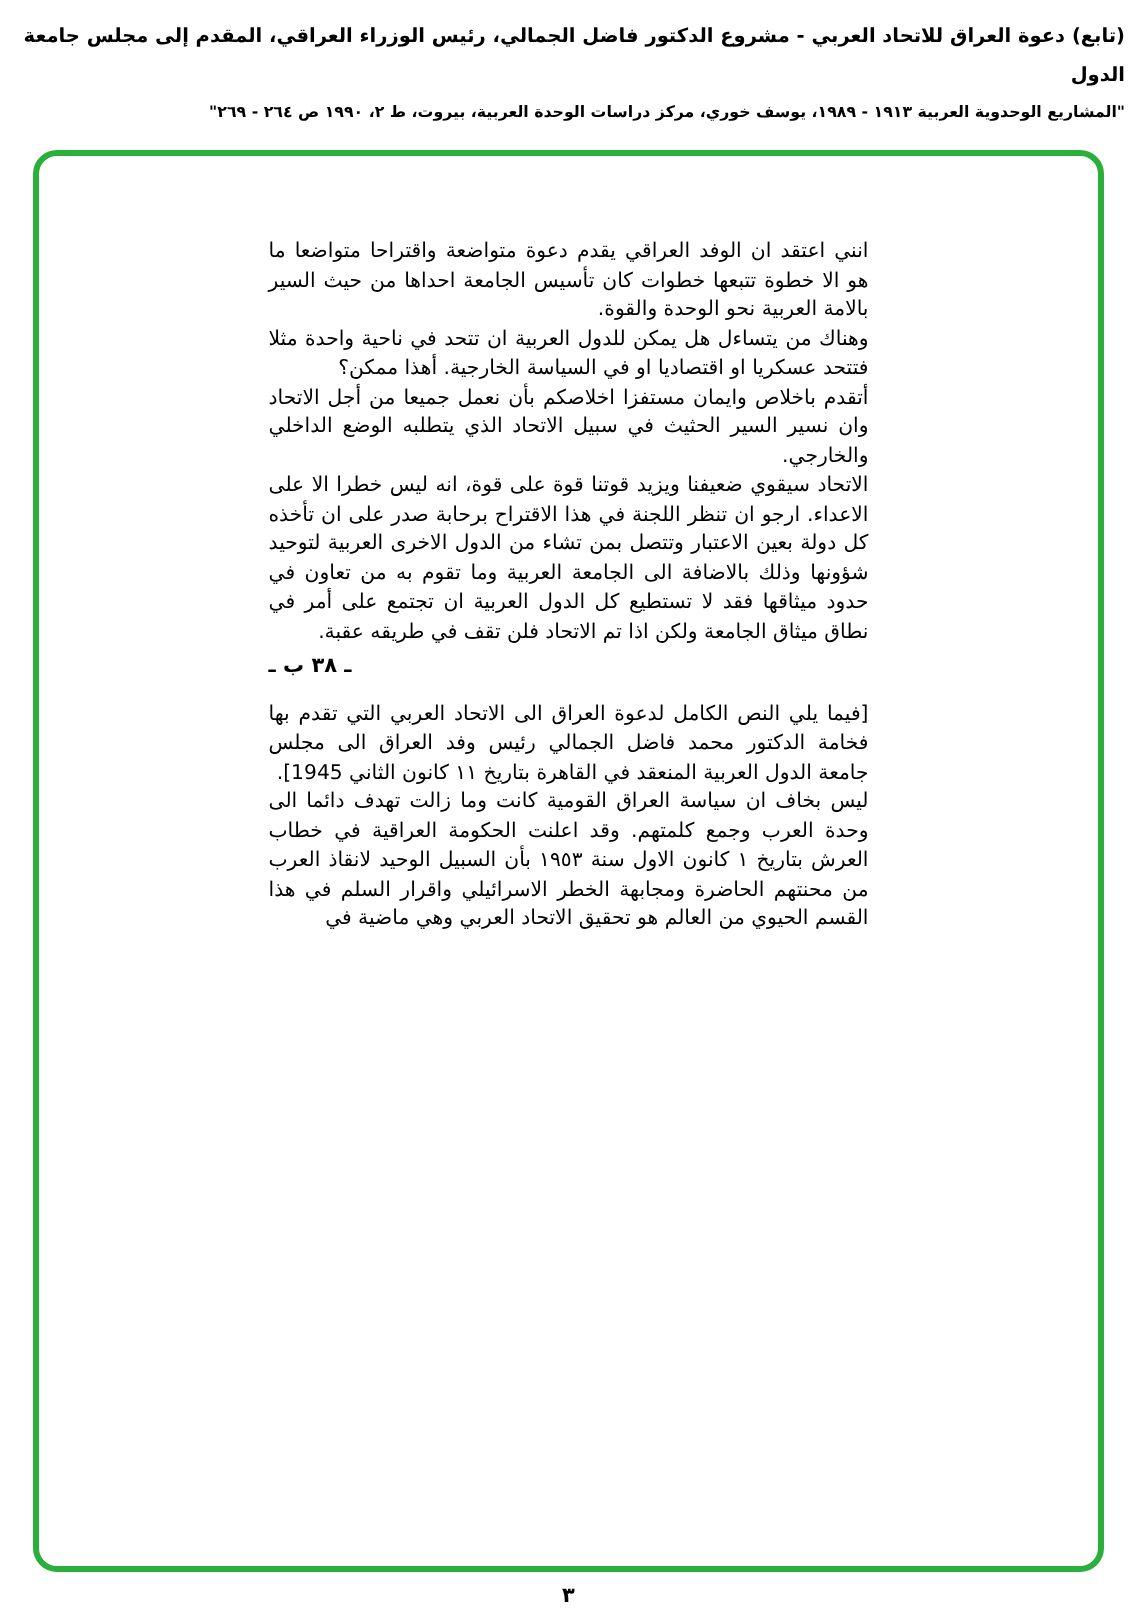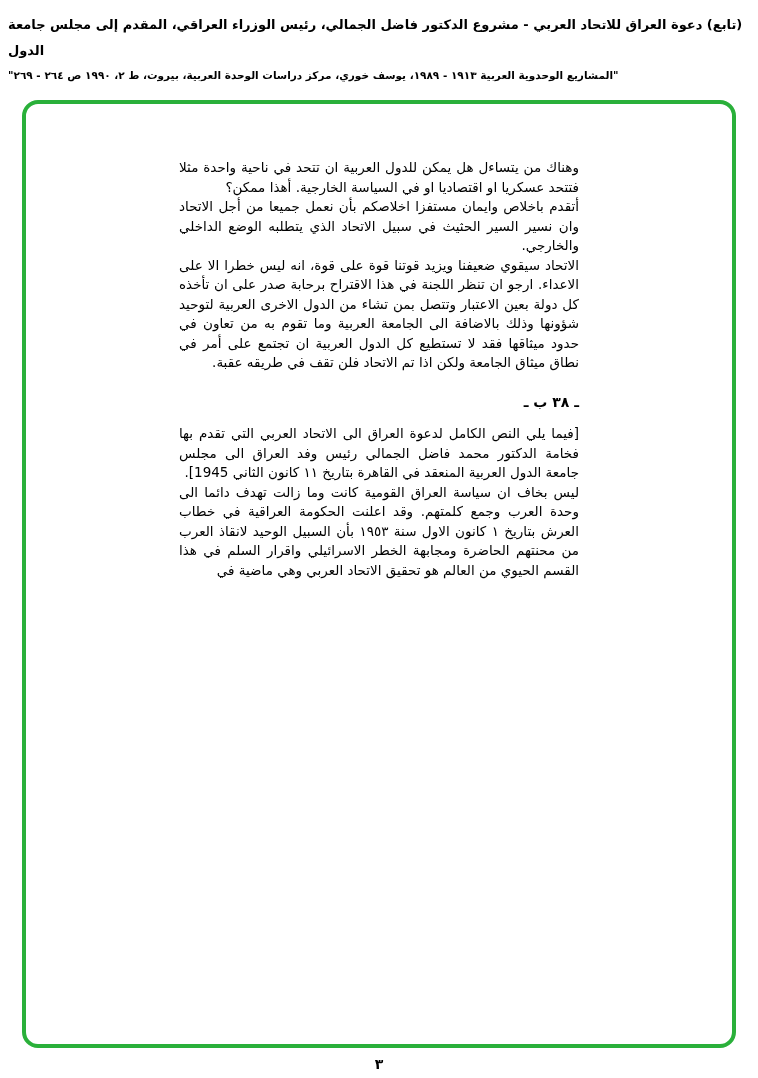--- a/index.html
+++ b/index.html
@@ -10,21 +10,21 @@
   }
   .page {
     position: relative;
     width: 758px;
     height: 1078px;
     background: #ffffff;
     overflow: hidden;
   }
   .doc-header {
     direction: rtl;
-    text-align: left;
+    text-align: right;
     padding: 12px 8px 0 8px;
     color: #000000;
   }
   .h-line {
     font-weight: bold;
     font-size: 13px;
     line-height: 2.0;
   }
   .h-source {
     font-weight: bold;
@@ -50,24 +50,24 @@
     text-align: justify;
     font-size: 13.5px;
     line-height: 19.5px;
     color: #000000;
   }
   .content p {
     margin: 0;
     text-align: justify;
   }
   .section-heading {
-    text-align: right;
+    text-align: left;
     font-weight: bold;
     font-size: 14px;
-    margin: 20px 0 12px 0;
+    margin: 4px 0 12px 0;
   }
   .page-number {
     position: absolute;
     bottom: 6px;
     left: 0;
     width: 100%;
     text-align: center;
     font-weight: bold;
     font-size: 14px;
     color: #000000;
@@ -78,20 +78,21 @@
 
 <div class="page">
 
   <header class="doc-header">
     <div class="h-line">(تابع) دعوة العراق للاتحاد العربي - مشروع الدكتور فاضل الجمالي، رئيس الوزراء العراقي، المقدم إلى مجلس جامعة الدول</div>
     <div class="h-source">"المشاريع الوحدوية العربية ١٩١٣ - ١٩٨٩، يوسف خوري، مركز دراسات الوحدة العربية، بيروت، ط ٢، ١٩٩٠ ص ٢٦٤ - ٢٦٩"</div>
   </header>
 
   <div class="green-box">
     <div class="content">
+      <p>انني اعتقد ان الوفد العراقي يقدم دعوة متواضعة واقتراحا متواضعا ما هو الا خطوة تتبعها خطوات كان تأسيس الجامعة احداها من حيث السير بالامة العربية نحو الوحدة والقوة.</p>
       <p>وهناك من يتساءل هل يمكن للدول العربية ان تتحد في ناحية واحدة مثلا فتتحد عسكريا او اقتصاديا او في السياسة الخارجية. أهذا ممكن؟</p>
       <p>أتقدم باخلاص وايمان مستفزا اخلاصكم بأن نعمل جميعا من أجل الاتحاد وان نسير السير الحثيث في سبيل الاتحاد الذي يتطلبه الوضع الداخلي والخارجي.</p>
       <p>الاتحاد سيقوي ضعيفنا ويزيد قوتنا قوة على قوة، انه ليس خطرا الا على الاعداء. ارجو ان تنظر اللجنة في هذا الاقتراح برحابة صدر على ان تأخذه كل دولة بعين الاعتبار وتتصل بمن تشاء من الدول الاخرى العربية لتوحيد شؤونها وذلك بالاضافة الى الجامعة العربية وما تقوم به من تعاون في حدود ميثاقها فقد لا تستطيع كل الدول العربية ان تجتمع على أمر في نطاق ميثاق الجامعة ولكن اذا تم الاتحاد فلن تقف في طريقه عقبة.</p>
       <div class="section-heading">ـ ٣٨ ب ـ</div>
       <p>[فيما يلي النص الكامل لدعوة العراق الى الاتحاد العربي التي تقدم بها فخامة الدكتور محمد فاضل الجمالي رئيس وفد العراق الى مجلس جامعة الدول العربية المنعقد في القاهرة بتاريخ ١١ كانون الثاني 1945].</p>
       <p>ليس بخاف ان سياسة العراق القومية كانت وما زالت تهدف دائما الى وحدة العرب وجمع كلمتهم. وقد اعلنت الحكومة العراقية في خطاب العرش بتاريخ ١ كانون الاول سنة ١٩٥٣ بأن السبيل الوحيد لانقاذ العرب من محنتهم الحاضرة ومجابهة الخطر الاسرائيلي واقرار السلم في هذا القسم الحيوي من العالم هو تحقيق الاتحاد العربي وهي ماضية في</p>
     </div>
   </div>
 
   <div class="page-number">٣</div>

